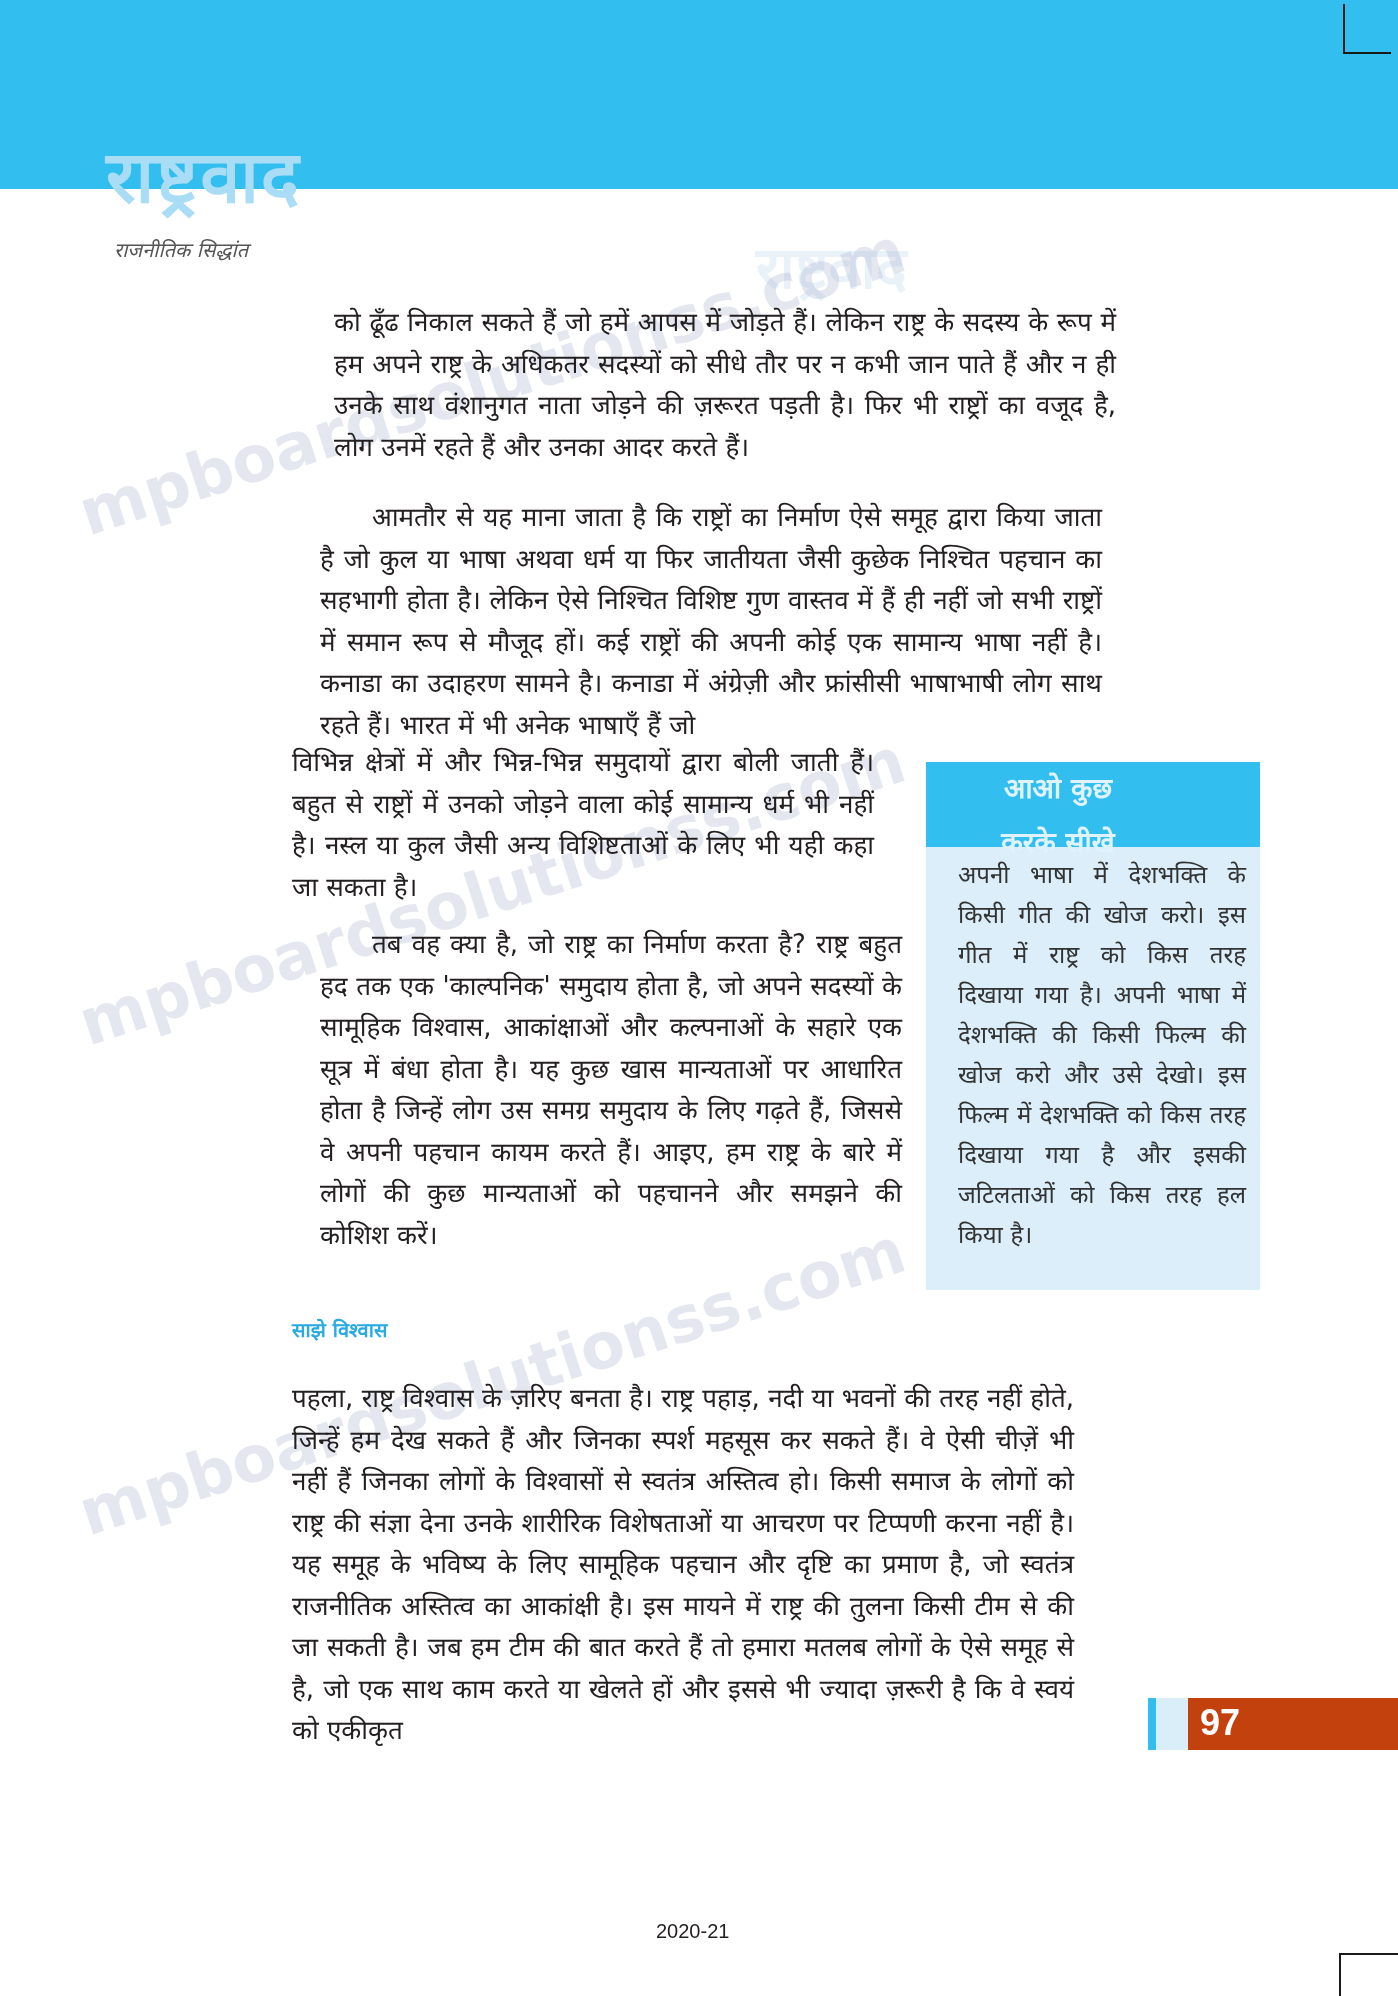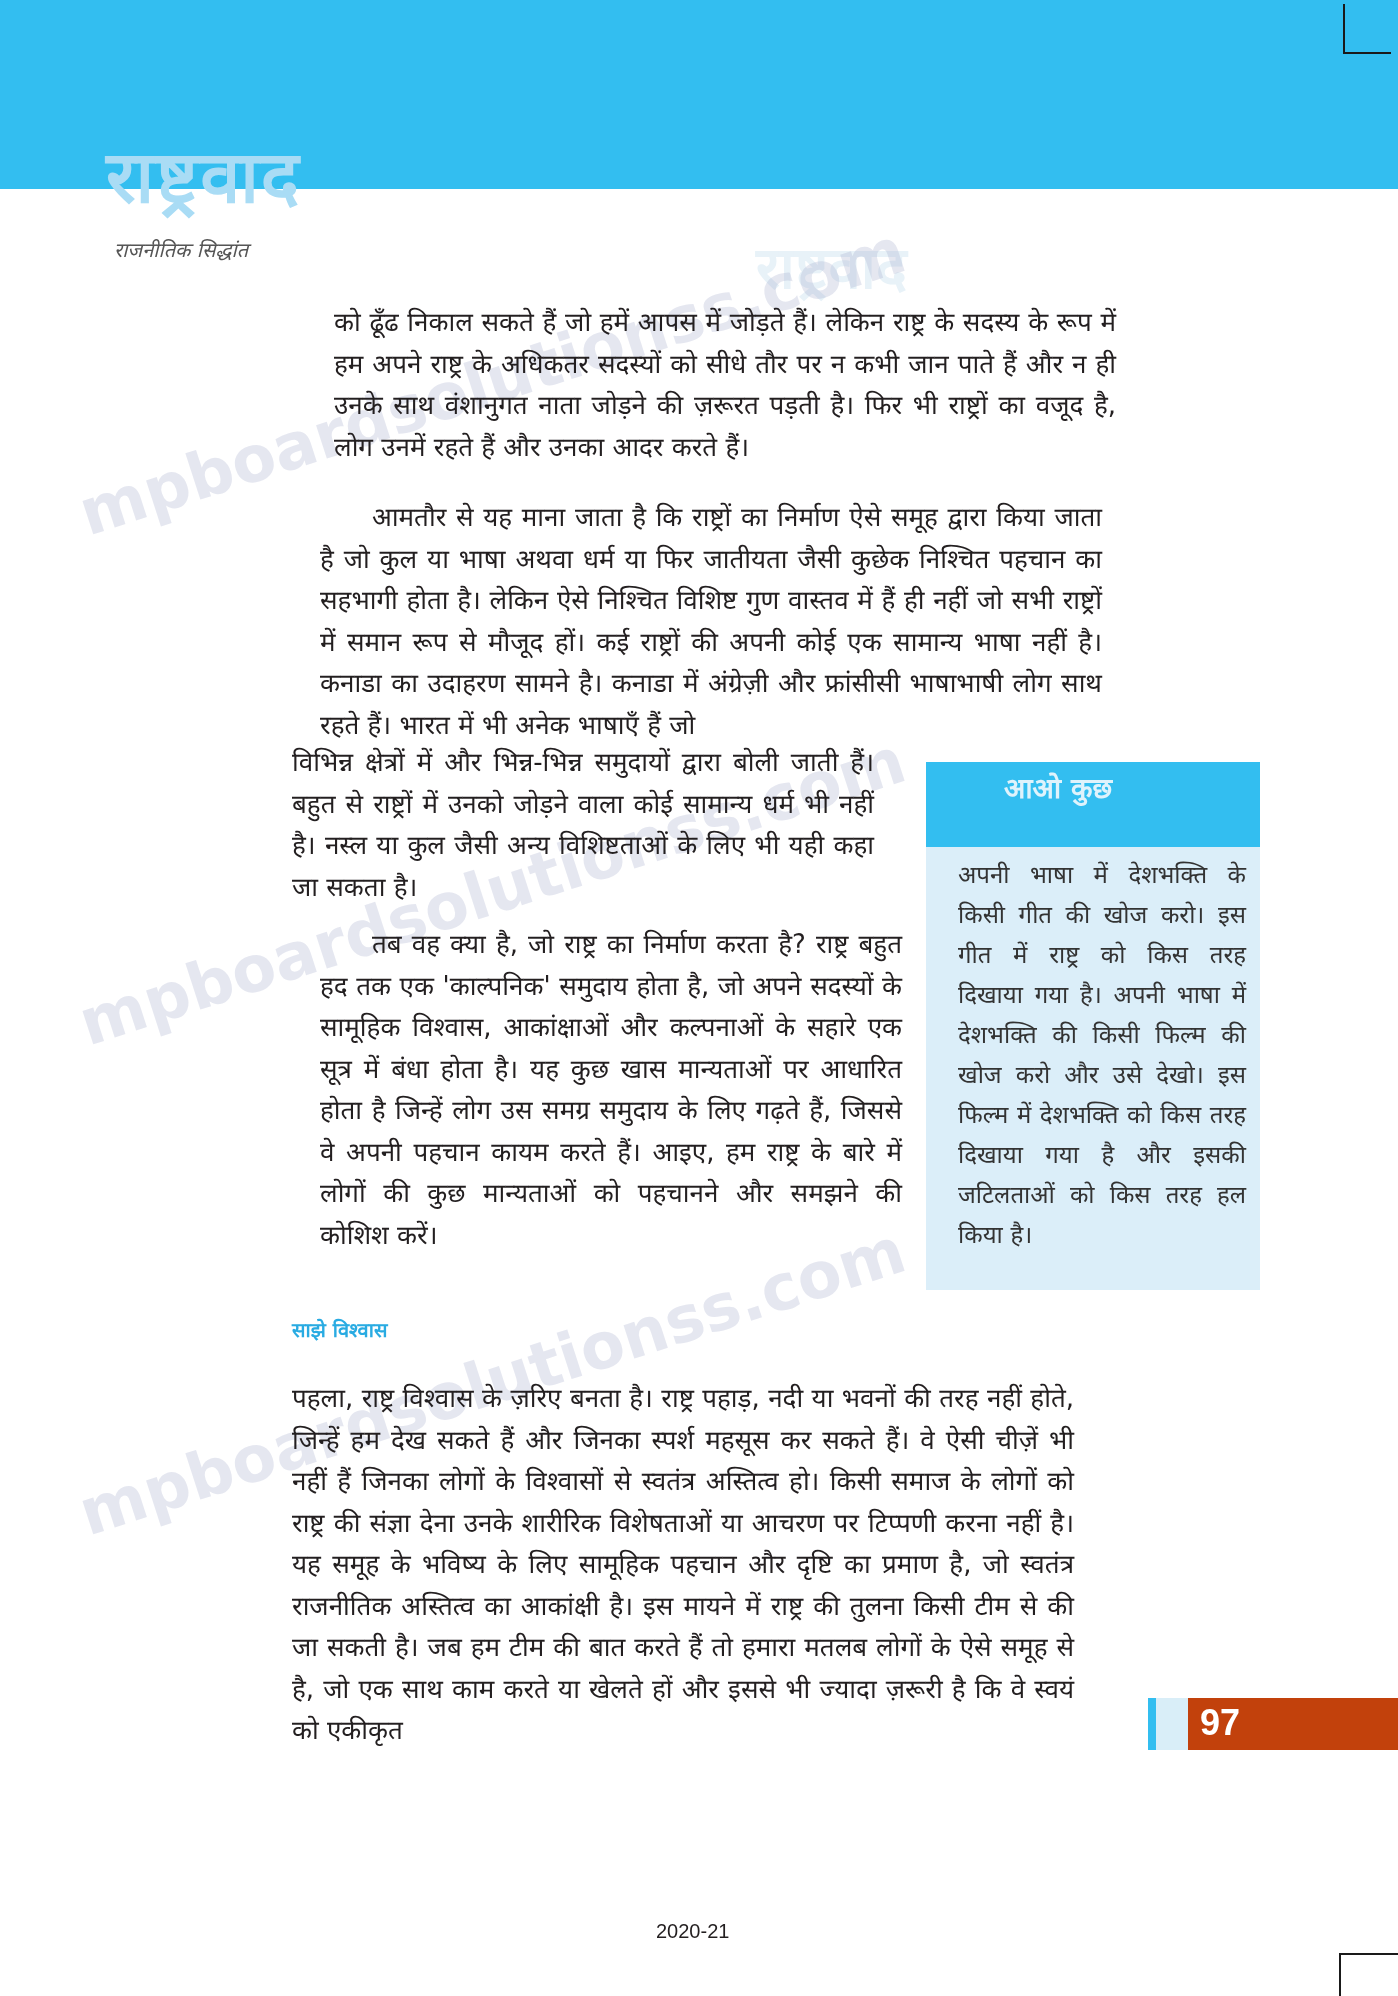--- a/index.html
+++ b/index.html
@@ -95,20 +95,21 @@
 <div class="watermark" style="left:70px; top:1480px;">mpboardsolutionss.com</div>
 
 <p class="para" style="left:292px; top:302px; width:782px;margin-left:42px;">को ढूँढ निकाल सकते हैं जो हमें आपस में जोड़ते हैं। लेकिन राष्ट्र के सदस्य के रूप में हम अपने राष्ट्र के अधिकतर सदस्यों को सीधे तौर पर न कभी जान पाते हैं और न ही उनके साथ वंशानुगत नाता जोड़ने की ज़रूरत पड़ती है। फिर भी राष्ट्रों का वजूद है, लोग उनमें रहते हैं और उनका आदर करते हैं।</p>
 <p class="para indent" style="left:292px; top:497px; width:782px;">आमतौर से यह माना जाता है कि राष्ट्रों का निर्माण ऐसे समूह द्वारा किया जाता है जो कुल या भाषा अथवा धर्म या फिर जातीयता जैसी कुछेक निश्चित पहचान का सहभागी होता है। लेकिन ऐसे निश्चित विशिष्ट गुण वास्तव में हैं ही नहीं जो सभी राष्ट्रों में समान रूप से मौजूद हों। कई राष्ट्रों की अपनी कोई एक सामान्य भाषा नहीं है। कनाडा का उदाहरण सामने है। कनाडा में अंग्रेज़ी और फ्रांसीसी भाषाभाषी लोग साथ रहते हैं। भारत में भी अनेक भाषाएँ हैं जो</p>
 <p class="para" style="left:292px; top:742px; width:582px;">विभिन्न क्षेत्रों में और भिन्न-भिन्न समुदायों द्वारा बोली जाती हैं। बहुत से राष्ट्रों में उनको जोड़ने वाला कोई सामान्य धर्म भी नहीं है। नस्ल या कुल जैसी अन्य विशिष्टताओं के लिए भी यही कहा जा सकता है।</p>
 <p class="para indent" style="left:292px; top:924px; width:582px;">तब वह क्या है, जो राष्ट्र का निर्माण करता है? राष्ट्र बहुत हद तक एक 'काल्पनिक' समुदाय होता है, जो अपने सदस्यों के सामूहिक विश्वास, आकांक्षाओं और कल्पनाओं के सहारे एक सूत्र में बंधा होता है। यह कुछ खास मान्यताओं पर आधारित होता है जिन्हें लोग उस समग्र समुदाय के लिए गढ़ते हैं, जिससे वे अपनी पहचान कायम करते हैं। आइए, हम राष्ट्र के बारे में लोगों की कुछ मान्यताओं को पहचानने और समझने की कोशिश करें।</p>
 
 <div class="activity-box">
   <div class="activity-header">
     <div>आओ कुछ</div>
+    <div>करके सीखे</div>
   </div>
   <div class="activity-body">अपनी भाषा में देशभक्ति के किसी गीत की खोज करो। इस गीत में राष्ट्र को किस तरह दिखाया गया है। अपनी भाषा में देशभक्ति की किसी फिल्म की खोज करो और उसे देखो। इस फिल्म में देशभक्ति को किस तरह दिखाया गया है और इसकी जटिलताओं को किस तरह हल किया है।</div>
 </div>
 
 <div class="section-heading">साझे विश्वास</div>
 <p class="para" style="left:292px; top:1378px; width:782px;">पहला, राष्ट्र विश्वास के ज़रिए बनता है। राष्ट्र पहाड़, नदी या भवनों की तरह नहीं होते, जिन्हें हम देख सकते हैं और जिनका स्पर्श महसूस कर सकते हैं। वे ऐसी चीज़ें भी नहीं हैं जिनका लोगों के विश्वासों से स्वतंत्र अस्तित्व हो। किसी समाज के लोगों को राष्ट्र की संज्ञा देना उनके शारीरिक विशेषताओं या आचरण पर टिप्पणी करना नहीं है। यह समूह के भविष्य के लिए सामूहिक पहचान और दृष्टि का प्रमाण है, जो स्वतंत्र राजनीतिक अस्तित्व का आकांक्षी है। इस मायने में राष्ट्र की तुलना किसी टीम से की जा सकती है। जब हम टीम की बात करते हैं तो हमारा मतलब लोगों के ऐसे समूह से है, जो एक साथ काम करते या खेलते हों और इससे भी ज्यादा ज़रूरी है कि वे स्वयं को एकीकृत</p>
 
 <div class="page-number-tab">
   <div class="stripe"></div>
   <div class="light"></div>

